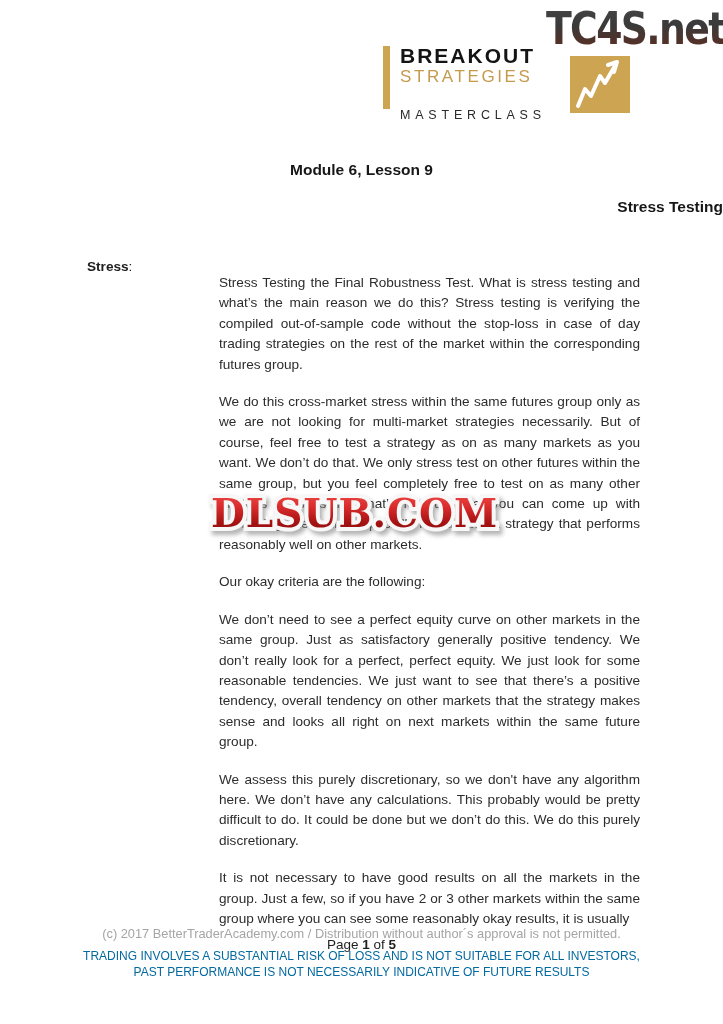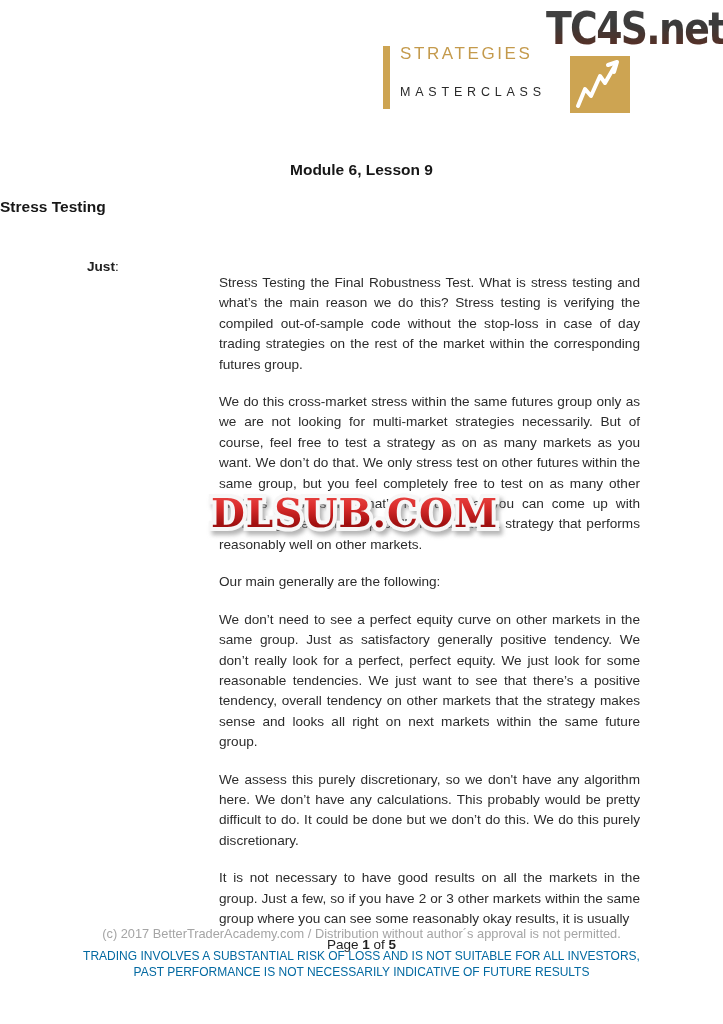--- a/index.html
+++ b/index.html
@@ -24,21 +24,21 @@
   .logo-bar { position:absolute; left:0; top:2px; width:7px; height:63px; background:#cda452; }
   .logo-text { position:absolute; left:17px; top:0; white-space:nowrap; }
   .logo-l1 { font-size:21px; font-weight:bold; letter-spacing:2px; color:#141414; line-height:23px; }
   .logo-l2 { font-size:17px; font-weight:normal; letter-spacing:2.6px; color:#c49a4c; line-height:20px; }
   .logo-l3 { font-size:12.5px; letter-spacing:4.8px; color:#2a2a2a; line-height:17px; margin-top:20px; }
   .logo-icon { position:absolute; left:187px; top:12px; }
 
   
   .title1 { position:absolute; left:0; right:0; top:161px; text-align:center;
             font-size:15.5px; font-weight:bold; color:#171717; }
-  .title2 { position:absolute; left:0; right:0; top:198px; text-align:left;
+  .title2 { position:absolute; left:0; right:0; top:198px; text-align:right;
             font-size:15.5px; font-weight:bold; color:#171717; }
 
   
   .speaker { position:absolute; left:87px; top:259px; font-size:13.6px; color:#202020; }
   .speaker b { font-weight:bold; }
   .body-col {
     position:absolute; left:219px; top:256px; width:421px;
     font-size:13.6px; line-height:20.4px; color:#2c2c2c;
     text-align:justify;
   }
@@ -82,39 +82,40 @@
 </head>
 <body>
 
 <div class="page">
 
   <div class="tc4s">TC4S.net</div>
 
   <div class="logo">
     <div class="logo-bar"></div>
     <div class="logo-text">
+      <div class="logo-l1">BREAKOUT</div>
       <div class="logo-l2">STRATEGIES</div>
       <div class="logo-l3">MASTERCLASS</div>
     </div>
     <svg class="logo-icon" width="60" height="57" viewBox="0 0 60 57">
       <rect x="0" y="0" width="60" height="57" fill="#cda452"></rect>
       <polyline points="8,50 15,33 21,40 30,20 35,27 46,8" fill="none" stroke="#ffffff" stroke-width="4" stroke-linecap="round" stroke-linejoin="round"></polyline>
       <polyline points="38,9 47,6 44,16" fill="none" stroke="#ffffff" stroke-width="4" stroke-linecap="round" stroke-linejoin="round"></polyline>
     </svg>
   </div>
 
   <div class="title1">Module 6, Lesson 9</div>
   <div class="title2">Stress Testing</div>
 
-  <div class="speaker"><b>Just</b><span>:</span></div>
+  <div class="speaker"><b>Stress</b><span>:</span></div>
 
   <div class="body-col">
     <p>Stress Testing the Final Robustness Test. What is stress testing and what’s the main reason we do this? Stress testing is verifying the compiled out-of-sample code without the stop-loss in case of day trading strategies on the rest of the market within the corresponding futures group.</p>
     <p>We do this cross-market stress within the same futures group only as we are not looking for multi-market strategies necessarily. But of course, feel free to test a strategy as on as many markets as you want. We don’t do that. We only stress test on other futures within the same group, but you feel completely free to test on as many other markets as possible. That’s for sure that you can come up with something interesting especially if you have a strategy that performs reasonably well on other markets.</p>
-    <p>Our main generally are the following:</p>
+    <p>Our okay criteria are the following:</p>
     <p>We don’t need to see a perfect equity curve on other markets in the same group. Just as satisfactory generally positive tendency. We don’t really look for a perfect, perfect equity. We just look for some reasonable tendencies. We just want to see that there’s a positive tendency, overall tendency on other markets that the strategy makes sense and looks all right on next markets within the same future group.</p>
     <p>We assess this purely discretionary, so we don't have any algorithm here. We don’t have any calculations. This probably would be pretty difficult to do. It could be done but we don’t do this. We do this purely discretionary.</p>
     <p>It is not necessary to have good results on all the markets in the group. Just a few, so if you have 2 or 3 other markets within the same group where you can see some reasonably okay results, it is usually</p>
   </div>
 
   <div class="wm-mid">
     <span class="back">DLSUB.COM</span>
     <span class="front">DLSUB.COM</span>
   </div>
 

